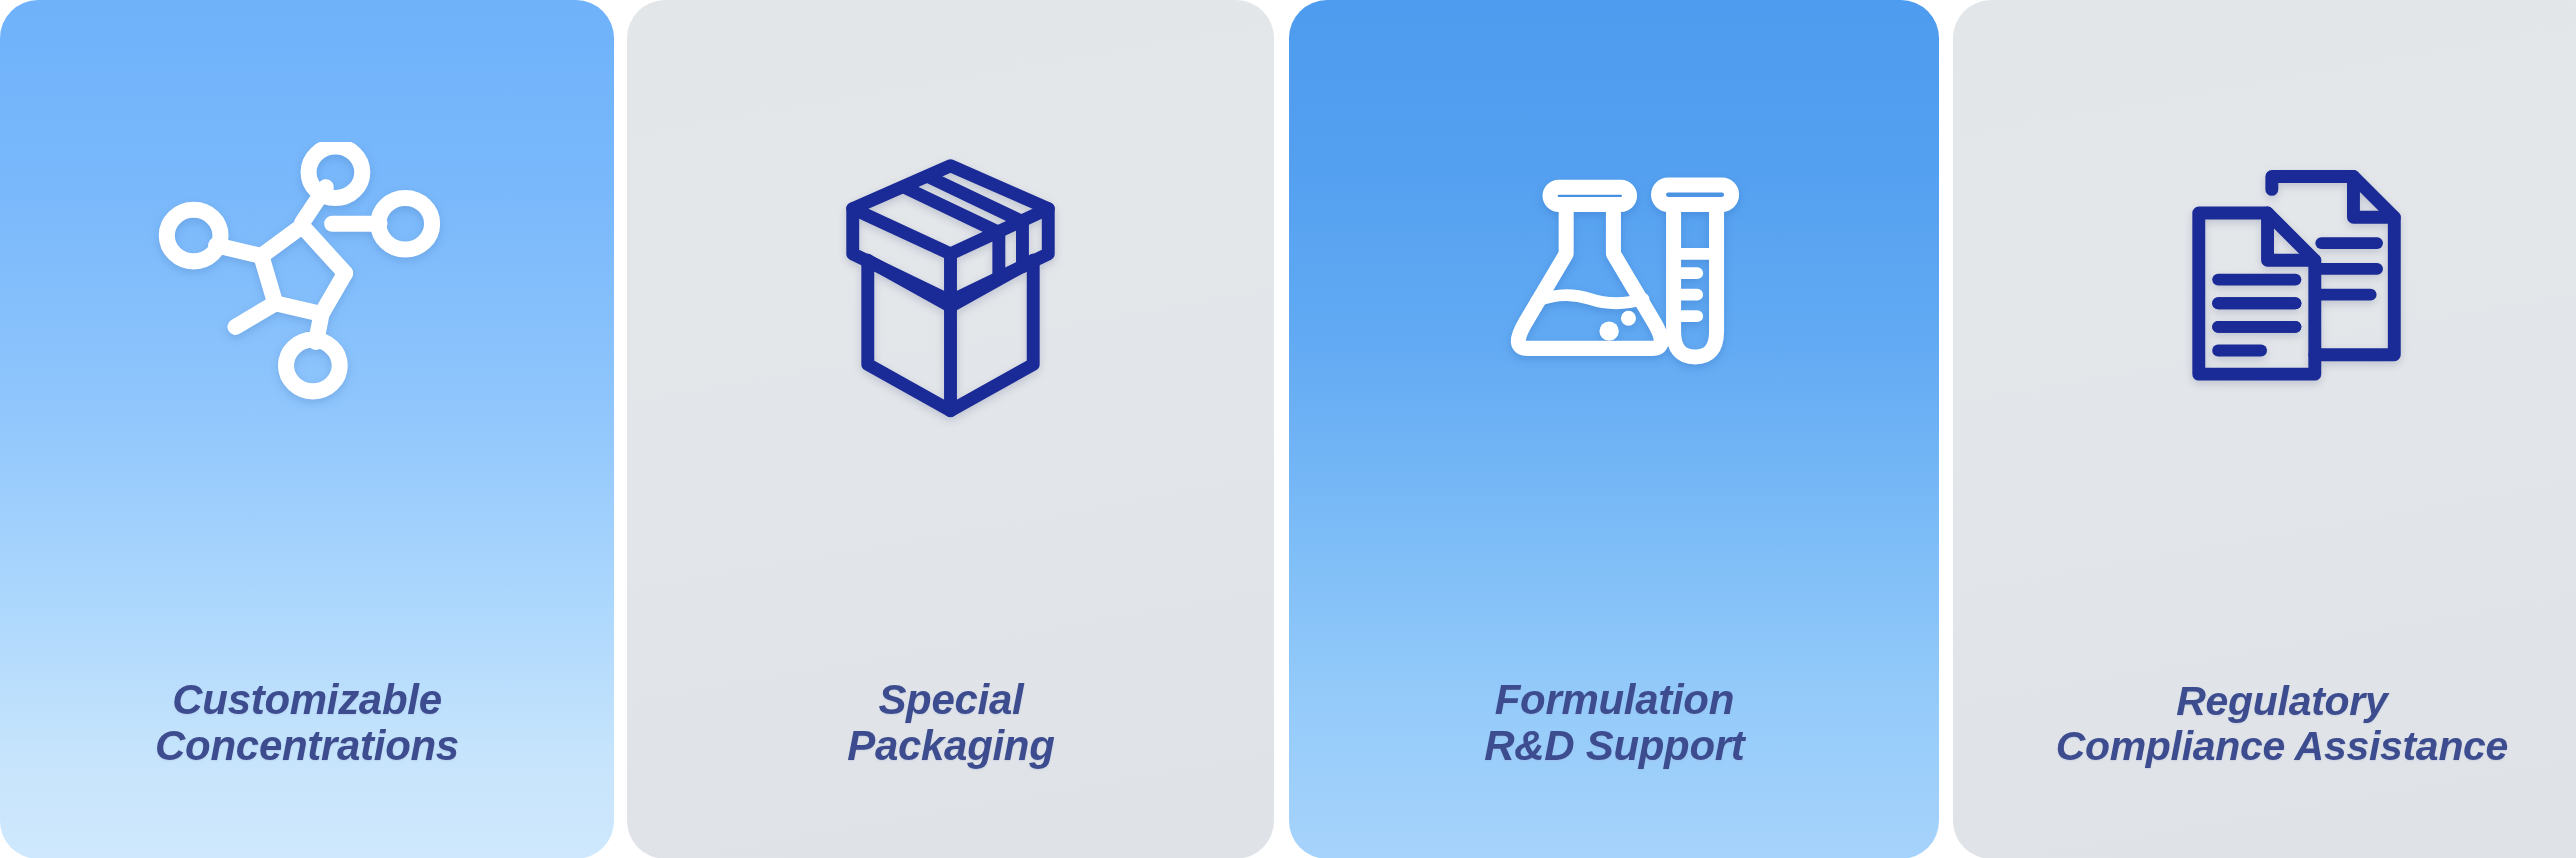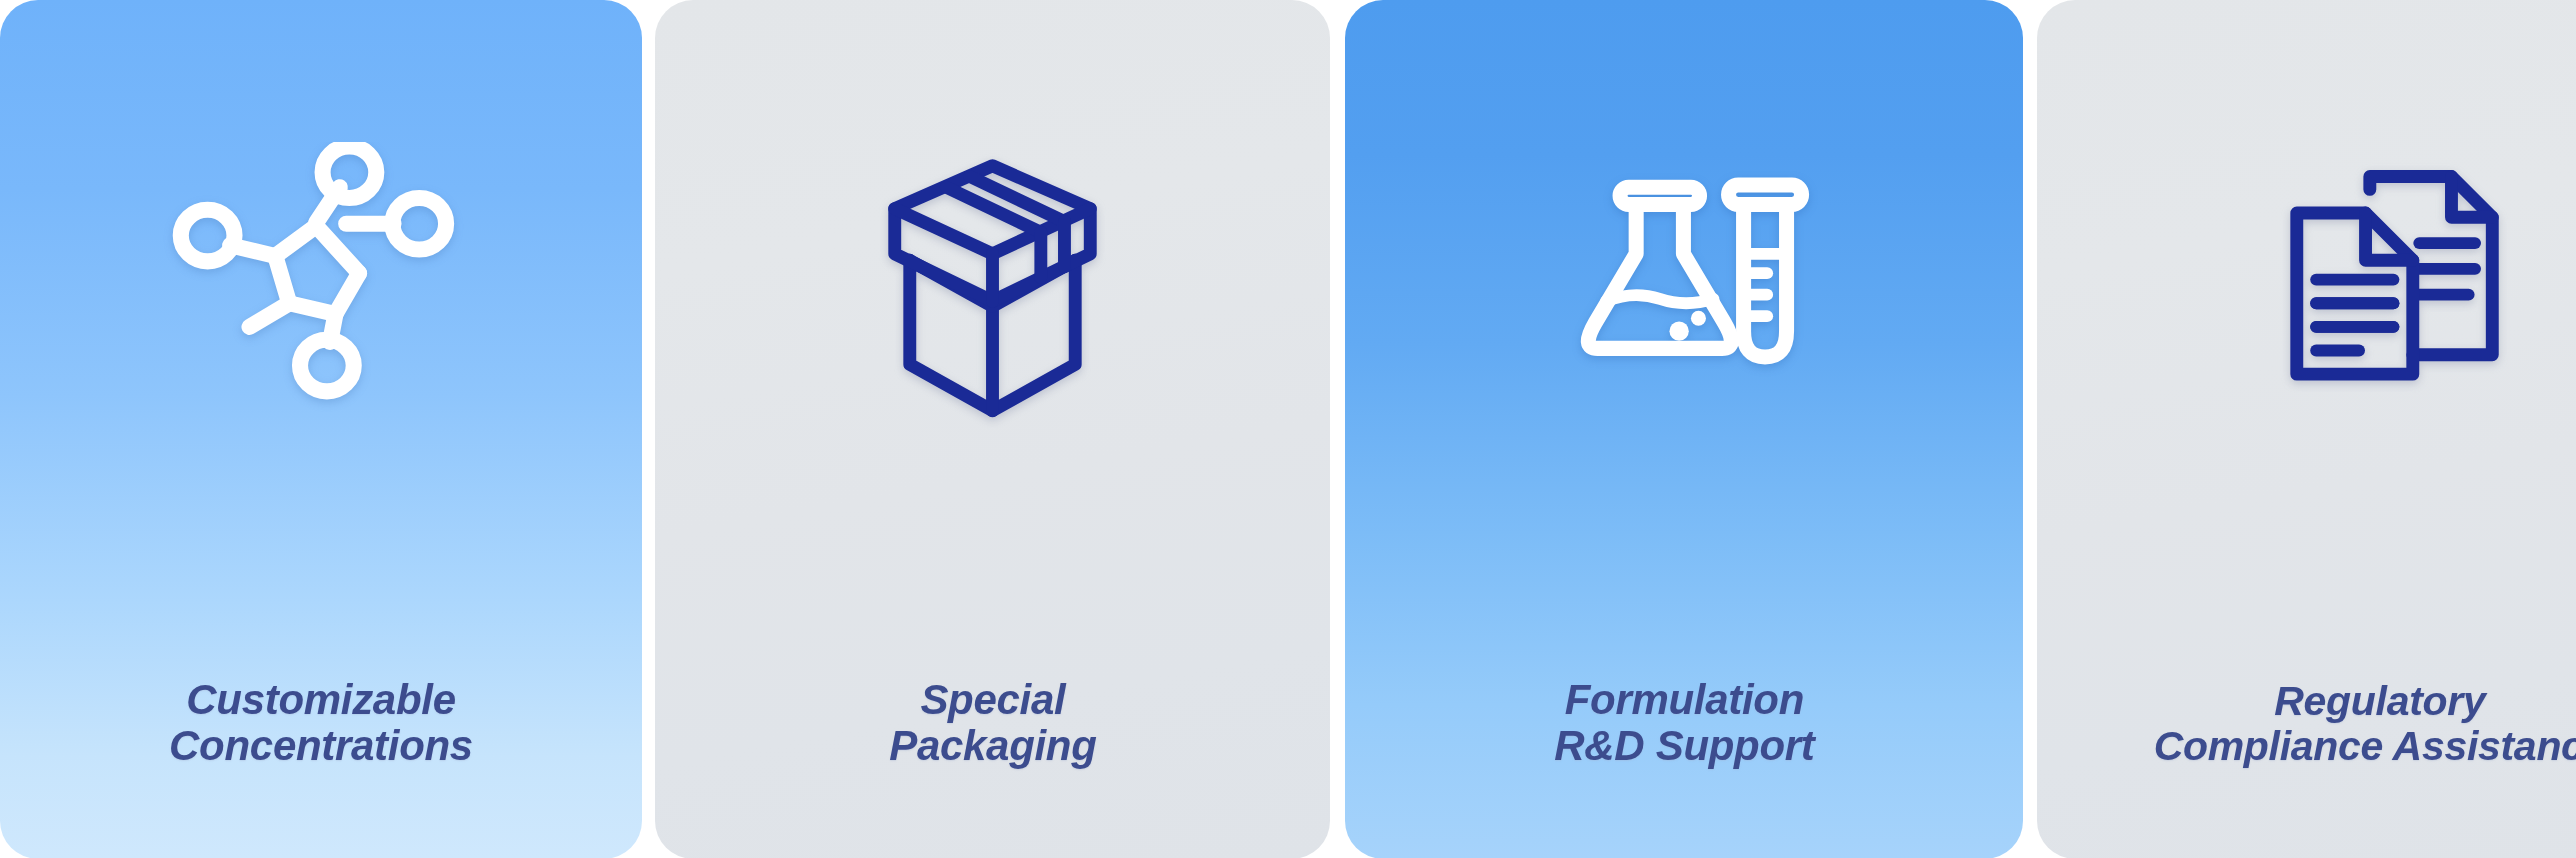--- a/index.html
+++ b/index.html
@@ -26,21 +26,20 @@
   .card {
     position: relative;
     height: 859px;
     border-radius: 38px;
     overflow: hidden;
     display: flex;
     flex-direction: column;
     align-items: center;
     justify-content: flex-start;
     flex: 0 0 auto;
-    padding-left: 28px;
   }
 
   
   .card-1 { width: 614px; margin-left: 0px; }
   .card-2 { width: 647px; margin-left: 13.4px; }
   .card-3 { width: 650px; margin-left: 15px; }
   .card-4 { width: 657px; margin-left: 14px; }
 
   
   .surface-blue-soft {

